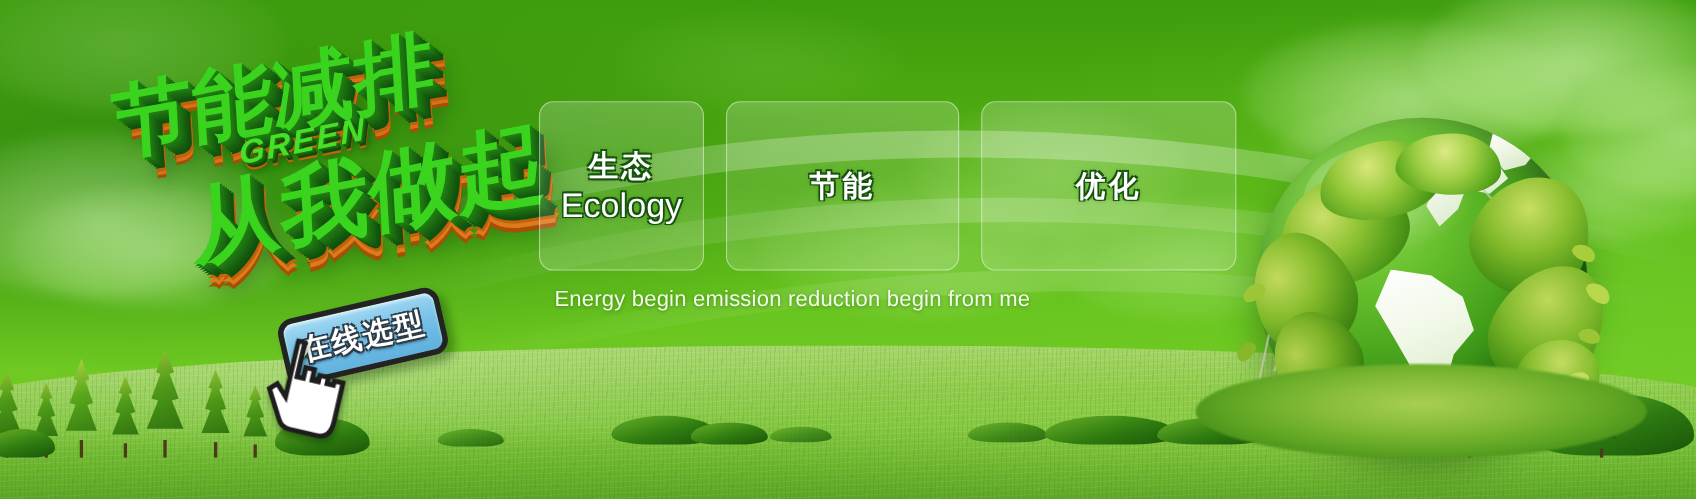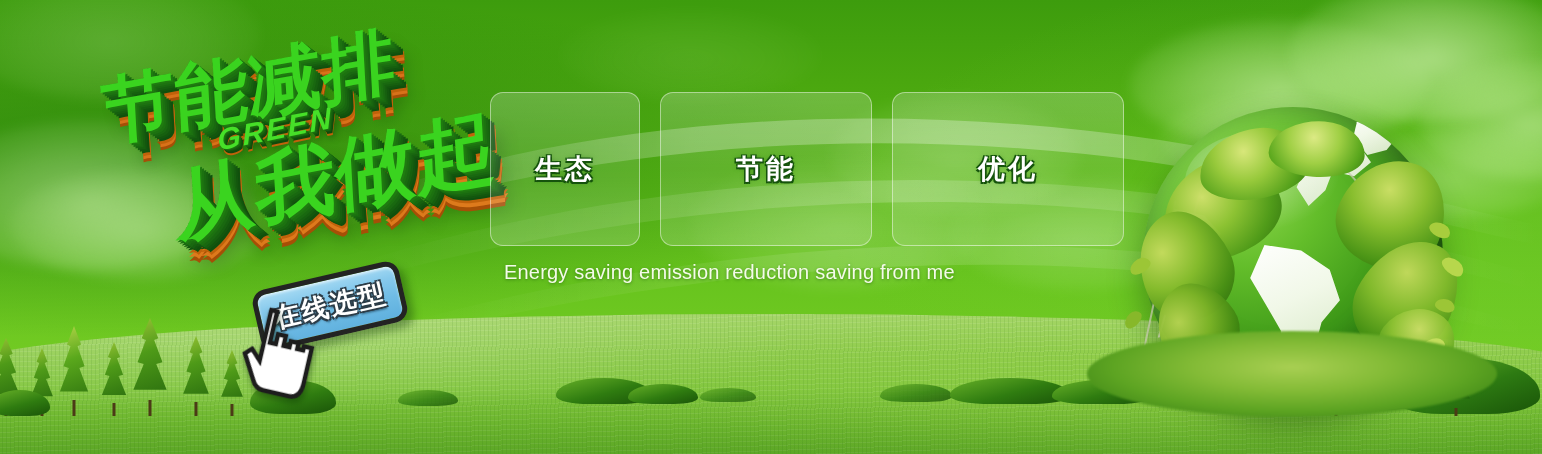--- a/index.html
+++ b/index.html
@@ -451,30 +451,31 @@
     </div>
   </div>
   <svg class="hand-cursor" width="86" height="104" viewBox="0 0 43 52" style="left:232px; top:300px; position:absolute;">
     <path d="M14 6 h4 v16 h3 v-5 h4 v5 h3 v-3 h4 v3 h3 v-2 h4 v18
              q0 8 -6 8 h-13 q-4 0 -6 -4 l-7 -12 l3 -3 l5 5 v-26 z" fill="#ffffff" stroke="#1d1d1d" stroke-width="2.2" stroke-linejoin="miter"></path>
   </svg>
 
   <div class="cards">
     <div class="card">
       <span class="card-cn">生态</span>
+      <span class="card-en">Ecology</span>
     </div>
     <div class="card wide">
       <span class="card-cn">节能</span>
     </div>
     <div class="card wide2">
       <span class="card-cn">优化</span>
     </div>
   </div>
 
-  <div class="tagline">Energy saving emission reduction saving from me</div>
+  <div class="tagline">Energy begin emission reduction begin from me</div>
 
   <div class="globe-wrap">
     <div class="globe-shadow"></div>
     <div class="globe">
 
       <div class="continent" style="left:36%; top:8%; width:40%; height:26%;
                   clip-path:polygon(18% 38%, 6% 16%, 30% 2%, 62% 0%, 88% 14%, 100% 40%, 86% 58%, 68% 52%, 62% 76%, 48% 96%, 38% 72%, 44% 52%, 26% 56%);"></div>
       <div class="continent" style="left:70%; top:2%; width:16%; height:14%;
                   clip-path:polygon(30% 0%, 78% 10%, 100% 46%, 70% 88%, 30% 100%, 0% 60%, 8% 22%);"></div>
       <div class="continent" style="left:33%; top:46%; width:34%; height:46%;

